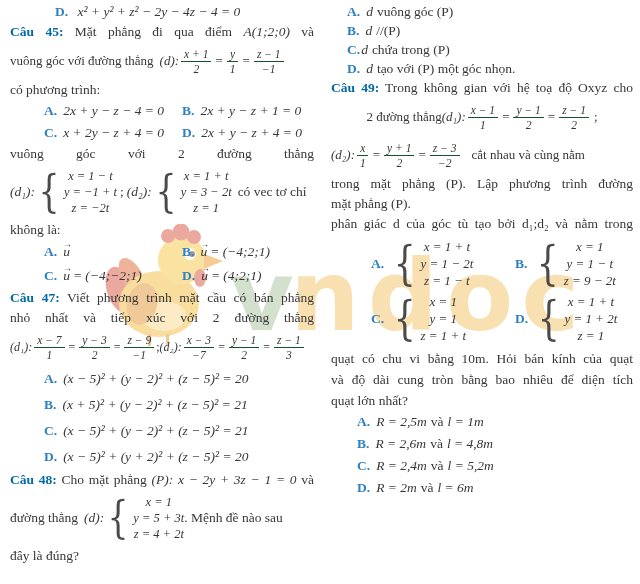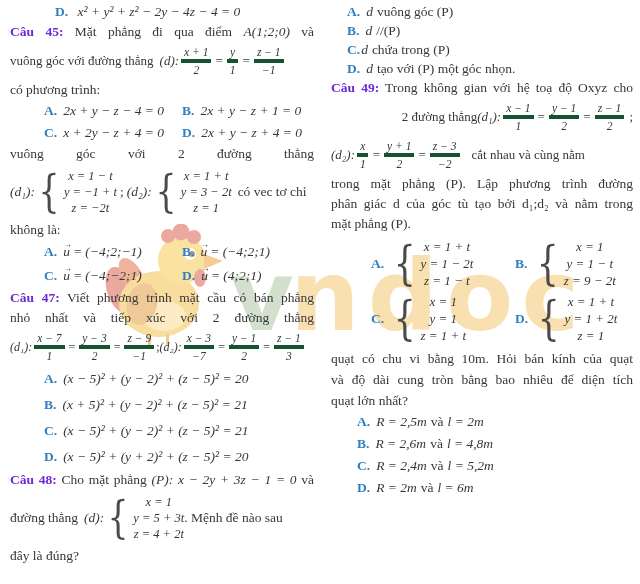--- a/index.html
+++ b/index.html
@@ -7,27 +7,27 @@
     width:640px;height:584px;position:relative;overflow:hidden;
     background:#ffffff;
     font-family:"Liberation Serif","DejaVu Serif",serif;
     color:#373737;font-size:13.5px;
   }
   .col{position:absolute;top:2px;z-index:2;}
   #col-left{left:10px;width:304px;}
   #col-right{left:331px;width:302px;}
   .ln{line-height:20px;min-height:20px;}
   .sp{text-align:justify;text-align-last:justify;}
-  .qlabel{color:#6d28d9;font-weight:bold;}
+  .qlabel{color:#0369a1;font-weight:bold;}
   .ol{color:#2f80c2;font-weight:bold;margin-right:6px;white-space:nowrap;}
   .m{font-style:italic;font-family:"Liberation Serif","DejaVu Serif",serif;}
   
   .frac{display:inline-flex;flex-direction:column;align-items:center;
         line-height:14px;font-size:11.5px;margin:0 2px;vertical-align:middle;}
-  .frac .num{padding:0 3px;border-bottom:4px solid #14532d;white-space:nowrap;}
+  .frac .num{padding:0 3px;border-bottom:1px solid #14532d;white-space:nowrap;}
   .frac .den{padding:0 3px;white-space:nowrap;}
   .fr-row{display:flex;align-items:center;height:38px;font-size:13px;white-space:nowrap;}
   .fr-row .eq{margin:0 2px;}
   
   .sys{display:inline-flex;align-items:center;vertical-align:middle;}
   .sys .brace{font-size:44px;font-weight:400;line-height:0.9;color:#4a4a4a;
               font-family:"DejaVu Serif",serif;transform:scaleX(.75);margin-right:1px;}
   .sys .rows{display:inline-flex;flex-direction:column;align-items:center;
              line-height:16px;font-size:12.5px;white-space:nowrap;}
   .sysrow{display:flex;align-items:center;height:56px;white-space:nowrap;}
@@ -159,21 +159,20 @@
       </span>
       <span class="gap"></span>
       <span>có vec tơ chỉ</span>
     </div>
     <div class="ln">không là:</div>
     <div class="optrow" style="line-height:24px">
       <span class="cell">
         <span class="ol">A.</span>
         <span class="vec">u</span>
         <span class="gap" style="width:3px"></span>
-        <span class="m">= (−4;2;−1)</span>
       </span>
       <span class="cell">
         <span class="ol">B.</span>
         <span class="vec">u</span>
         <span class="gap" style="width:3px"></span>
         <span class="m">= (−4;2;1)</span>
       </span>
     </div>
     <div class="optrow" style="line-height:24px">
       <span class="cell">
@@ -302,21 +301,21 @@
       <span class="gap" style="width:4px"></span>
       <span>tạo với (P)  một góc nhọn.</span>
     </div>
   </div>
 
   <div>
     <div class="ln sp">
       <span class="qlabel">Câu 49:</span>
       <span>Trong không gian với hệ toạ độ Oxyz cho</span>
     </div>
-    <div class="fr-row" style="justify-content:flex-end">
+    <div class="fr-row" style="justify-content:center">
       <span>2 đường thẳng</span>
       <span class="m">(d₁):</span>
       <span style="display:inline-flex;align-items:center">
         <span class="frac">
           <span class="num m">x − 1</span>
           <span class="den m">1</span>
         </span>
         <span class="eq">=</span>
         <span class="frac">
           <span class="num m">y − 1</span>
@@ -345,24 +344,24 @@
       <span class="frac">
         <span class="num m">z − 3</span>
         <span class="den m">−2</span>
       </span>
       <span class="gap" style="width:10px"></span>
       <span>cắt nhau và cùng nằm</span>
     </div>
     <div class="ln sp">
       <span>trong mặt phẳng (P). Lập phương trình đường</span>
     </div>
+    <div class="ln">mặt phẳng (P).</div>
     <div class="ln sp">
       <span>phân giác d của góc tù tạo bởi d₁;d₂  và nằm trong</span>
     </div>
-    <div class="ln">mặt phẳng (P).</div>
 
     <div class="sysopt-row">
       <span class="sysopt" style="padding-left:22px">
         <span class="ol">A.</span>
         <span class="sys">
           <span class="brace">{</span>
           <span class="rows">
             <span class="m">x = 1 + t</span>
             <span class="m">y = 1 − 2t</span>
             <span class="m">z = 1 − t</span>
@@ -414,21 +413,21 @@
     <div class="ln sp" style="line-height:21px">
       <span>và độ dài cung tròn bằng bao nhiêu để diện tích</span>
     </div>
     <div class="ln" style="line-height:21px">quạt lớn nhất?</div>
     <div class="optlist-r" style="padding-left:26px;line-height:22px">
       <span class="ol">A.</span>
       <span class="m">R = 2,5m</span>
       <span class="gap" style="width:4px"></span>
       <span>và</span>
       <span class="gap" style="width:4px"></span>
-      <span class="m">l = 2m</span>
+      <span class="m">l = 1m</span>
     </div>
     <div class="optlist-r" style="padding-left:26px;line-height:22px">
       <span class="ol">B.</span>
       <span class="m">R = 2,6m</span>
       <span class="gap" style="width:4px"></span>
       <span>và</span>
       <span class="gap" style="width:4px"></span>
       <span class="m">l = 4,8m</span>
     </div>
     <div class="optlist-r" style="padding-left:26px;line-height:22px">

